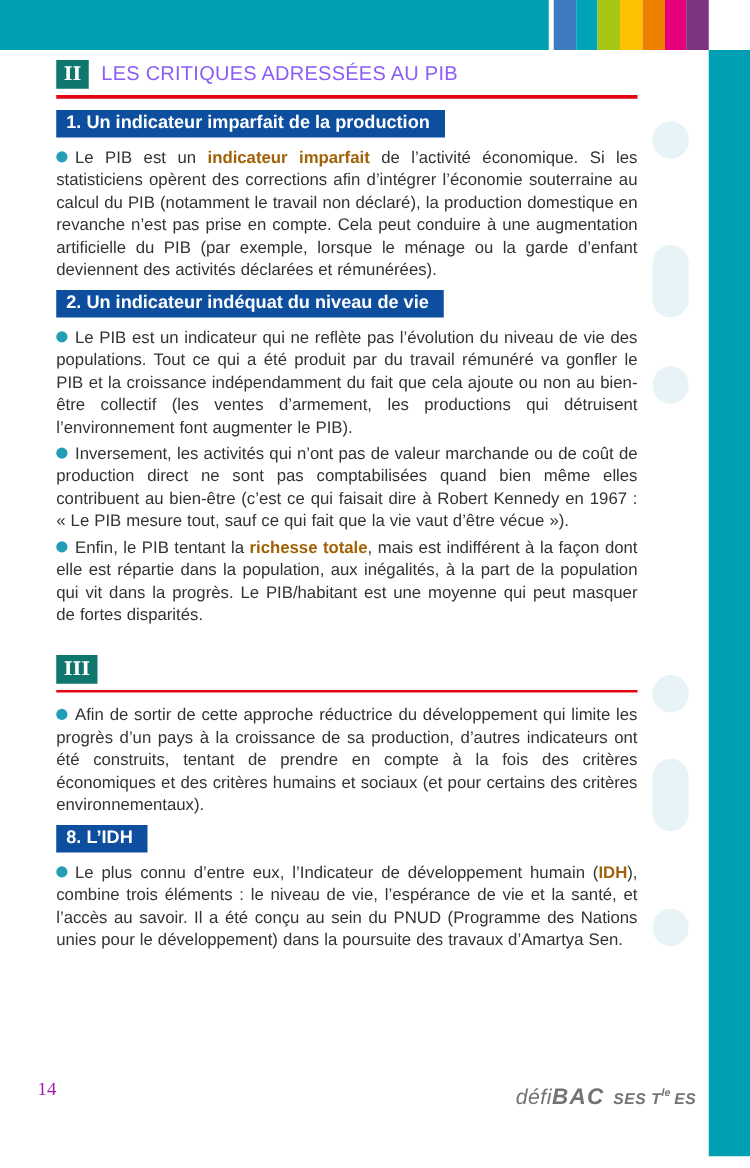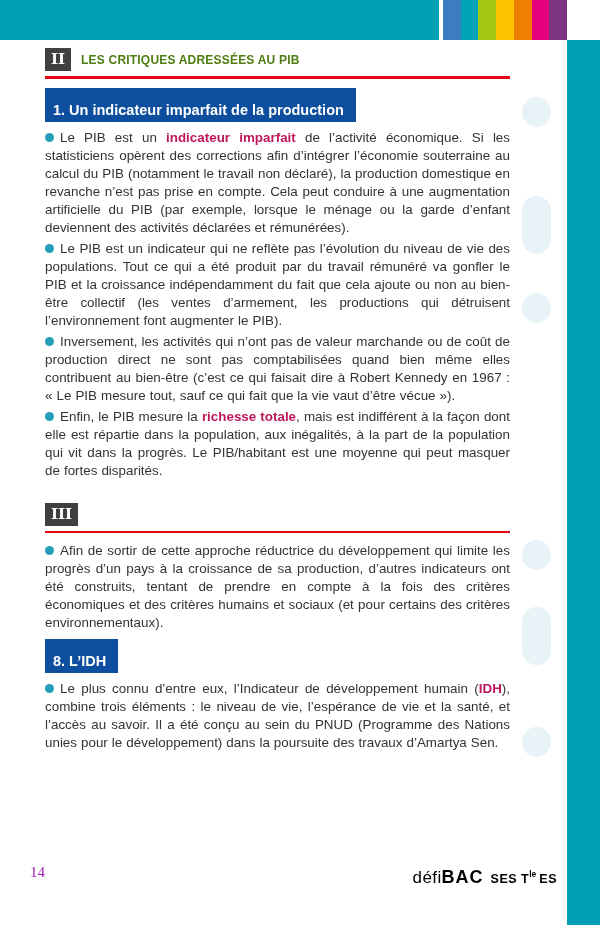--- a/index.html
+++ b/index.html
@@ -15,52 +15,52 @@
   .side-band { position:absolute; left:567px; top:40px; width:33px; height:885px; background:#009fb4; }
   
   .wm { position:absolute; background:#e8f3f8; }
   .wm.circle { width:29px; height:30px; border-radius:50%; }
   .wm.pill { width:29px; height:58px; border-radius:15px; }
   
   .content { position:absolute; left:45px; top:48px; width:465px; }
   .section + .section { margin-top:23px; }
   .sec-head { display:flex; align-items:center; gap:10px; }
   .badge {
-    background:#404040; color:#ffffff;
+    background:#0f766e; color:#ffffff;
     font-family:"DejaVu Serif", serif; font-weight:bold;
     font-size:15px; line-height:20px; padding:1px 6px 2px;
     letter-spacing:0px;
   }
   .sec-title {
-    color:#4d7c0f; font-weight:bold; font-size:12px; letter-spacing:0.2px;
+    color:#8b5cf6; font-weight:normal; font-size:16px; letter-spacing:0.2px;
     white-space:nowrap;
   }
   .sec-rule { height:2.5px; background:#e30613; margin:5px 0 9px; }
   .banner {
     display:table; background:#0d4f9e; color:#ffffff;
     font-weight:bold; font-size:14.5px; line-height:15px;
-    padding:15px 12px 4px 8px; margin:7px 0 7px;
+    padding:3px 12px 4px 8px; margin:7px 0 7px;
   }
   .para {
     margin:0 0 3px 0; text-align:justify;
     font-size:13.4px; line-height:18px; color:#333333;
     word-spacing:0.3px;
   }
-  .para b { font-weight:bold; color:#be185d; }
+  .para b { font-weight:bold; color:#a16207; }
   .bullet {
     display:inline-block; width:9px; height:9px; border-radius:50%;
     background:#239eb6; margin-right:6px;
   }
   
   .footer {
     position:absolute; left:30px; right:43px; top:864px;
     display:flex; justify-content:space-between; align-items:flex-start;
   }
   .page-num { font-family:"Liberation Serif", serif; font-size:15px; color:#a21caf; }
-  .brand { color:#000000; white-space:nowrap; line-height:20px; }
+  .brand { color:#737373; white-space:nowrap; line-height:20px;font-style:italic; }
   .b-defi  { font-size:17px; letter-spacing:0.4px; }
   .b-bac   { font-size:18px; font-weight:bold; letter-spacing:1px; }
   .b-series{ font-size:12.5px; font-weight:bold; margin-left:7px; letter-spacing:0.5px; }
   .b-sup   { font-size:8.5px; font-weight:bold; vertical-align:super; }
   .b-level { font-size:12.5px; font-weight:bold; margin-left:3px; letter-spacing:0.5px; }
 </style>
 </head>
 <body>
 
 <div class="header-band"></div>
@@ -84,23 +84,24 @@
 
 <main class="content">
     <section class="section">
       <div class="sec-head">
         <span class="badge">II</span>
         <span class="sec-title">LES CRITIQUES ADRESSÉES AU PIB</span>
       </div>
       <div class="sec-rule"></div>
       <div class="banner">1. Un indicateur imparfait de la production</div>
       <p class="para"><span class="bullet"></span><span>Le PIB est un </span><b>indicateur imparfait</b><span> de l’activité économique. Si les statisticiens opèrent des corrections afin d’intégrer l’économie souterraine au calcul du PIB (notamment le travail non déclaré), la production domestique en revanche n’est pas prise en compte. Cela peut conduire à une augmentation artificielle du PIB (par exemple, lorsque le ménage ou la garde d’enfant deviennent des activités déclarées et rémunérées).</span></p>
+      <div class="banner">2. Un indicateur indéquat du niveau de vie</div>
       <p class="para"><span class="bullet"></span><span>Le PIB est un indicateur qui ne reflète pas l’évolution du niveau de vie des populations. Tout ce qui a été produit par du travail rémunéré va gonfler le PIB et la croissance indépendamment du fait que cela ajoute ou non au bien-être collectif (les ventes d’armement, les productions qui détruisent l’environnement font augmenter le PIB).</span></p>
       <p class="para"><span class="bullet"></span><span>Inversement, les activités qui n’ont pas de valeur marchande ou de coût de production direct ne sont pas comptabilisées quand bien même elles contribuent au bien-être (c’est ce qui faisait dire à Robert Kennedy en 1967 : « Le PIB mesure tout, sauf ce qui fait que la vie vaut d’être vécue »).</span></p>
-      <p class="para"><span class="bullet"></span><span>Enfin, le PIB mesure la </span><b>richesse totale</b><span>, mais est indifférent à la façon dont elle est répartie dans la population, aux inégalités, à la part de la population qui vit dans la progrès. Le PIB/habitant est une moyenne qui peut masquer de fortes disparités.</span></p>
+      <p class="para"><span class="bullet"></span><span>Enfin, le PIB tentant la </span><b>richesse totale</b><span>, mais est indifférent à la façon dont elle est répartie dans la population, aux inégalités, à la part de la population qui vit dans la progrès. Le PIB/habitant est une moyenne qui peut masquer de fortes disparités.</span></p>
     </section>
     <section class="section">
       <div class="sec-head">
         <span class="badge">III</span>
       </div>
       <div class="sec-rule"></div>
       <p class="para"><span class="bullet"></span><span>Afin de sortir de cette approche réductrice du développement qui limite les progrès d’un pays à la croissance de sa production, d’autres indicateurs ont été construits, tentant de prendre en compte à la fois des critères économiques et des critères humains et sociaux (et pour certains des critères environnementaux).</span></p>
       <div class="banner">8. L’IDH</div>
       <p class="para"><span class="bullet"></span><span>Le plus connu d’entre eux, l’Indicateur de développement humain (</span><b>IDH</b><span>), combine trois éléments : le niveau de vie, l’espérance de vie et la santé, et l’accès au savoir. Il a été conçu au sein du PNUD (Programme des Nations unies pour le développement) dans la poursuite des travaux d’Amartya Sen.</span></p>
     </section>

